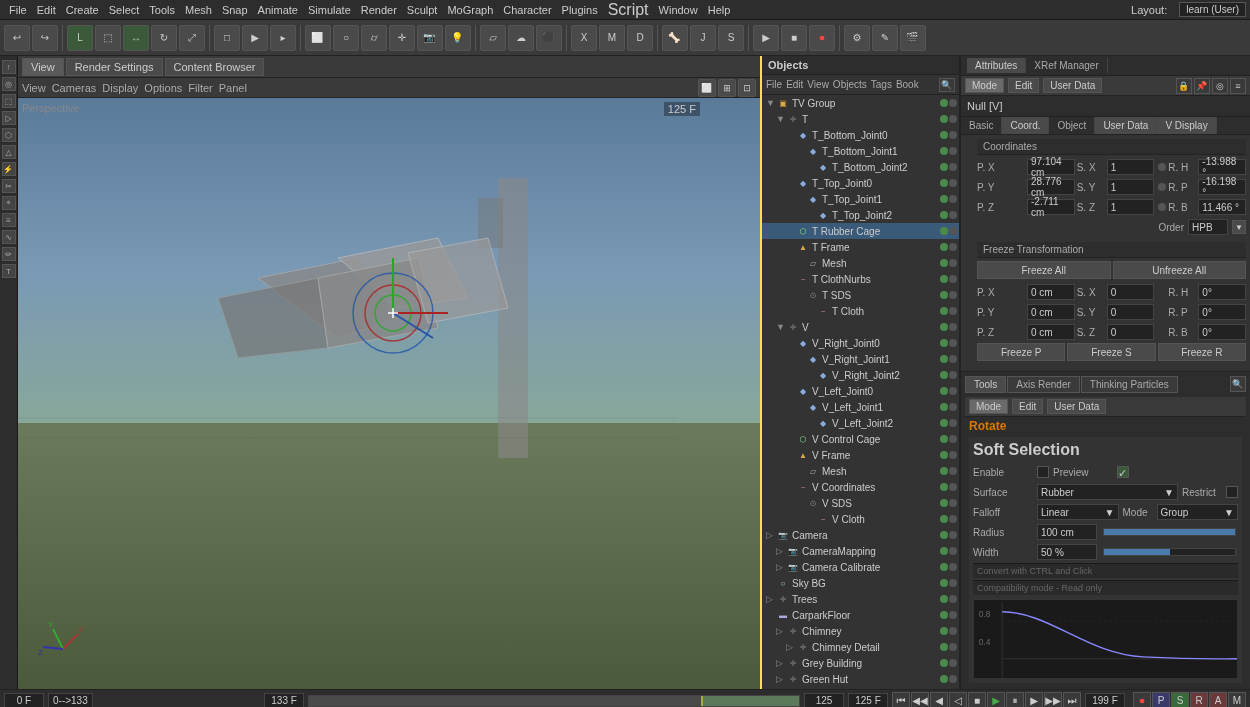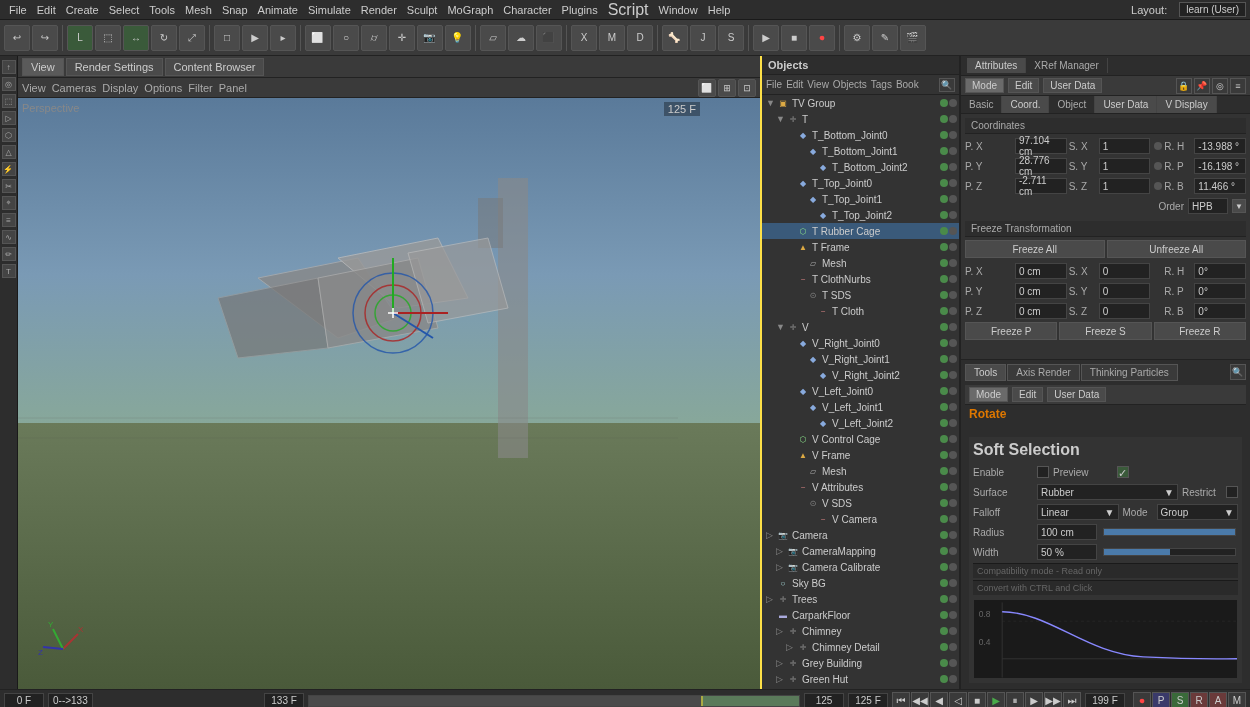--- a/index.html
+++ b/index.html
@@ -333,20 +333,21 @@
     }
     .attr-subtab.active {
       background: #4a4a4a;
       color: #ccc;
     }
 
     .attr-content {
       flex: 1;
       overflow-y: auto;
       padding: 4px;
+      margin-left: 12px;
     }
 
     .attr-section {
       margin-bottom: 6px;
     }
     .attr-section-header {
       background: #2d2d2d;
       padding: 2px 6px;
       font-size: 10px;
       color: #aaa;
@@ -453,21 +454,21 @@
       color: #aaa;
       font-size: 10px;
       cursor: pointer;
     }
     .tools-tab.active { background: #4a4a4a; color: #ccc; }
 
     .rotate-label {
       font-size: 12px;
       color: #dd7700;
       font-weight: bold;
-      margin-bottom: 16px;
+      margin-bottom: 4px;
     }
 
     .soft-sel-section {
       background: #333;
       padding: 4px;
     }
     .soft-sel-header {
       font-size: 16px;
       color: #ccc;
       margin-bottom: 4px;
@@ -930,39 +931,39 @@
           <span class="tree-icon" style="color: rgb(170, 170, 170);">▱</span>
           <span class="tree-label">Mesh</span>
           <div class="tree-status">
             <div class="status-dot active"></div>
             <div class="status-dot"></div>
           </div>
         </div>
         <div class="tree-item" style="padding-left: 24px;">
           <span class="tree-arrow"></span>
           <span class="tree-icon" style="color: rgb(221, 136, 136);">~</span>
-          <span class="tree-label">V Attributes</span>
+          <span class="tree-label">V Coordinates</span>
           <div class="tree-status">
             <div class="status-dot active"></div>
             <div class="status-dot"></div>
           </div>
         </div>
         <div class="tree-item" style="padding-left: 34px;">
           <span class="tree-arrow"></span>
           <span class="tree-icon" style="color: rgb(136, 136, 136);">⊙</span>
           <span class="tree-label">V SDS</span>
           <div class="tree-status">
             <div class="status-dot active"></div>
             <div class="status-dot"></div>
           </div>
         </div>
         <div class="tree-item" style="padding-left: 44px;">
           <span class="tree-arrow"></span>
           <span class="tree-icon" style="color: rgb(221, 136, 136);">~</span>
-          <span class="tree-label">V Camera</span>
+          <span class="tree-label">V Cloth</span>
           <div class="tree-status">
             <div class="status-dot active"></div>
             <div class="status-dot"></div>
           </div>
         </div>
         <div class="tree-item" style="padding-left: 4px;">
           <span class="tree-arrow">▷</span>
           <span class="tree-icon" style="color: rgb(221, 221, 170);">📷</span>
           <span class="tree-label">Camera</span>
           <div class="tree-status">
@@ -1068,20 +1069,21 @@
       <div class="attr-mode-btn">Edit</div>
       <div class="attr-mode-btn">User Data</div>
       <div style="margin-left:auto;display:flex;gap:2px;">
         <div style="width:16px;height:16px;background:#3a3a3a;border:1px solid #555;display:flex;align-items:center;justify-content:center;font-size:9px;cursor:pointer;">🔒</div>
         <div style="width:16px;height:16px;background:#3a3a3a;border:1px solid #555;display:flex;align-items:center;justify-content:center;font-size:9px;cursor:pointer;">📌</div>
         <div style="width:16px;height:16px;background:#3a3a3a;border:1px solid #555;display:flex;align-items:center;justify-content:center;font-size:9px;cursor:pointer;">◎</div>
         <div style="width:16px;height:16px;background:#3a3a3a;border:1px solid #555;display:flex;align-items:center;justify-content:center;font-size:9px;cursor:pointer;">≡</div>
       </div>
     </div>
 
+    <div class="attr-null">Null [V]</div>
 
     <div class="attr-subtabs">
       <div class="attr-subtab">Basic</div>
       <div class="attr-subtab active">Coord.</div>
       <div class="attr-subtab">Object</div>
       <div class="attr-subtab active">User Data</div>
       <div class="attr-subtab active">V Display</div>
     </div>
 
     <div class="attr-content">
@@ -1236,22 +1238,22 @@
 
 
           <div class="soft-row">
             <div class="soft-label">Width</div>
             <div class="soft-field">50 %</div>
             <div class="cloth-slider-track" style="flex:1;height:8px;background:#222;border:1px solid #444;margin:0 2px;">
               <div class="cloth-slider-fill" style="width:50%;"></div>
             </div>
           </div>
 
+          <div class="compat-bar">Convert with CTRL and Click</div>
           <div class="compat-bar">Compatibility mode - Read only</div>
-          <div class="compat-bar">Convert with CTRL and Click</div>
 
           <div class="curve-preview">
             <svg width="100%" height="80" viewBox="0 0 280 80">
               <text x="5" y="15" fill="#666" font-size="9">0.8</text>
               <text x="5" y="45" fill="#666" font-size="9">0.4</text>
               <line x1="30" y1="0" x2="30" y2="80" stroke="#333" stroke-width="1"></line>
               <line x1="30" y1="60" x2="280" y2="60" stroke="#333" stroke-width="1"></line>
               <line x1="30" y1="20" x2="280" y2="20" stroke="#333" stroke-width="0.5" stroke-dasharray="3"></line>
               <path d="M 30 10 C 80 10, 120 55, 180 58 S 260 60 280 60" stroke="#8888ff" stroke-width="1.5" fill="none"></path>
             </svg>

